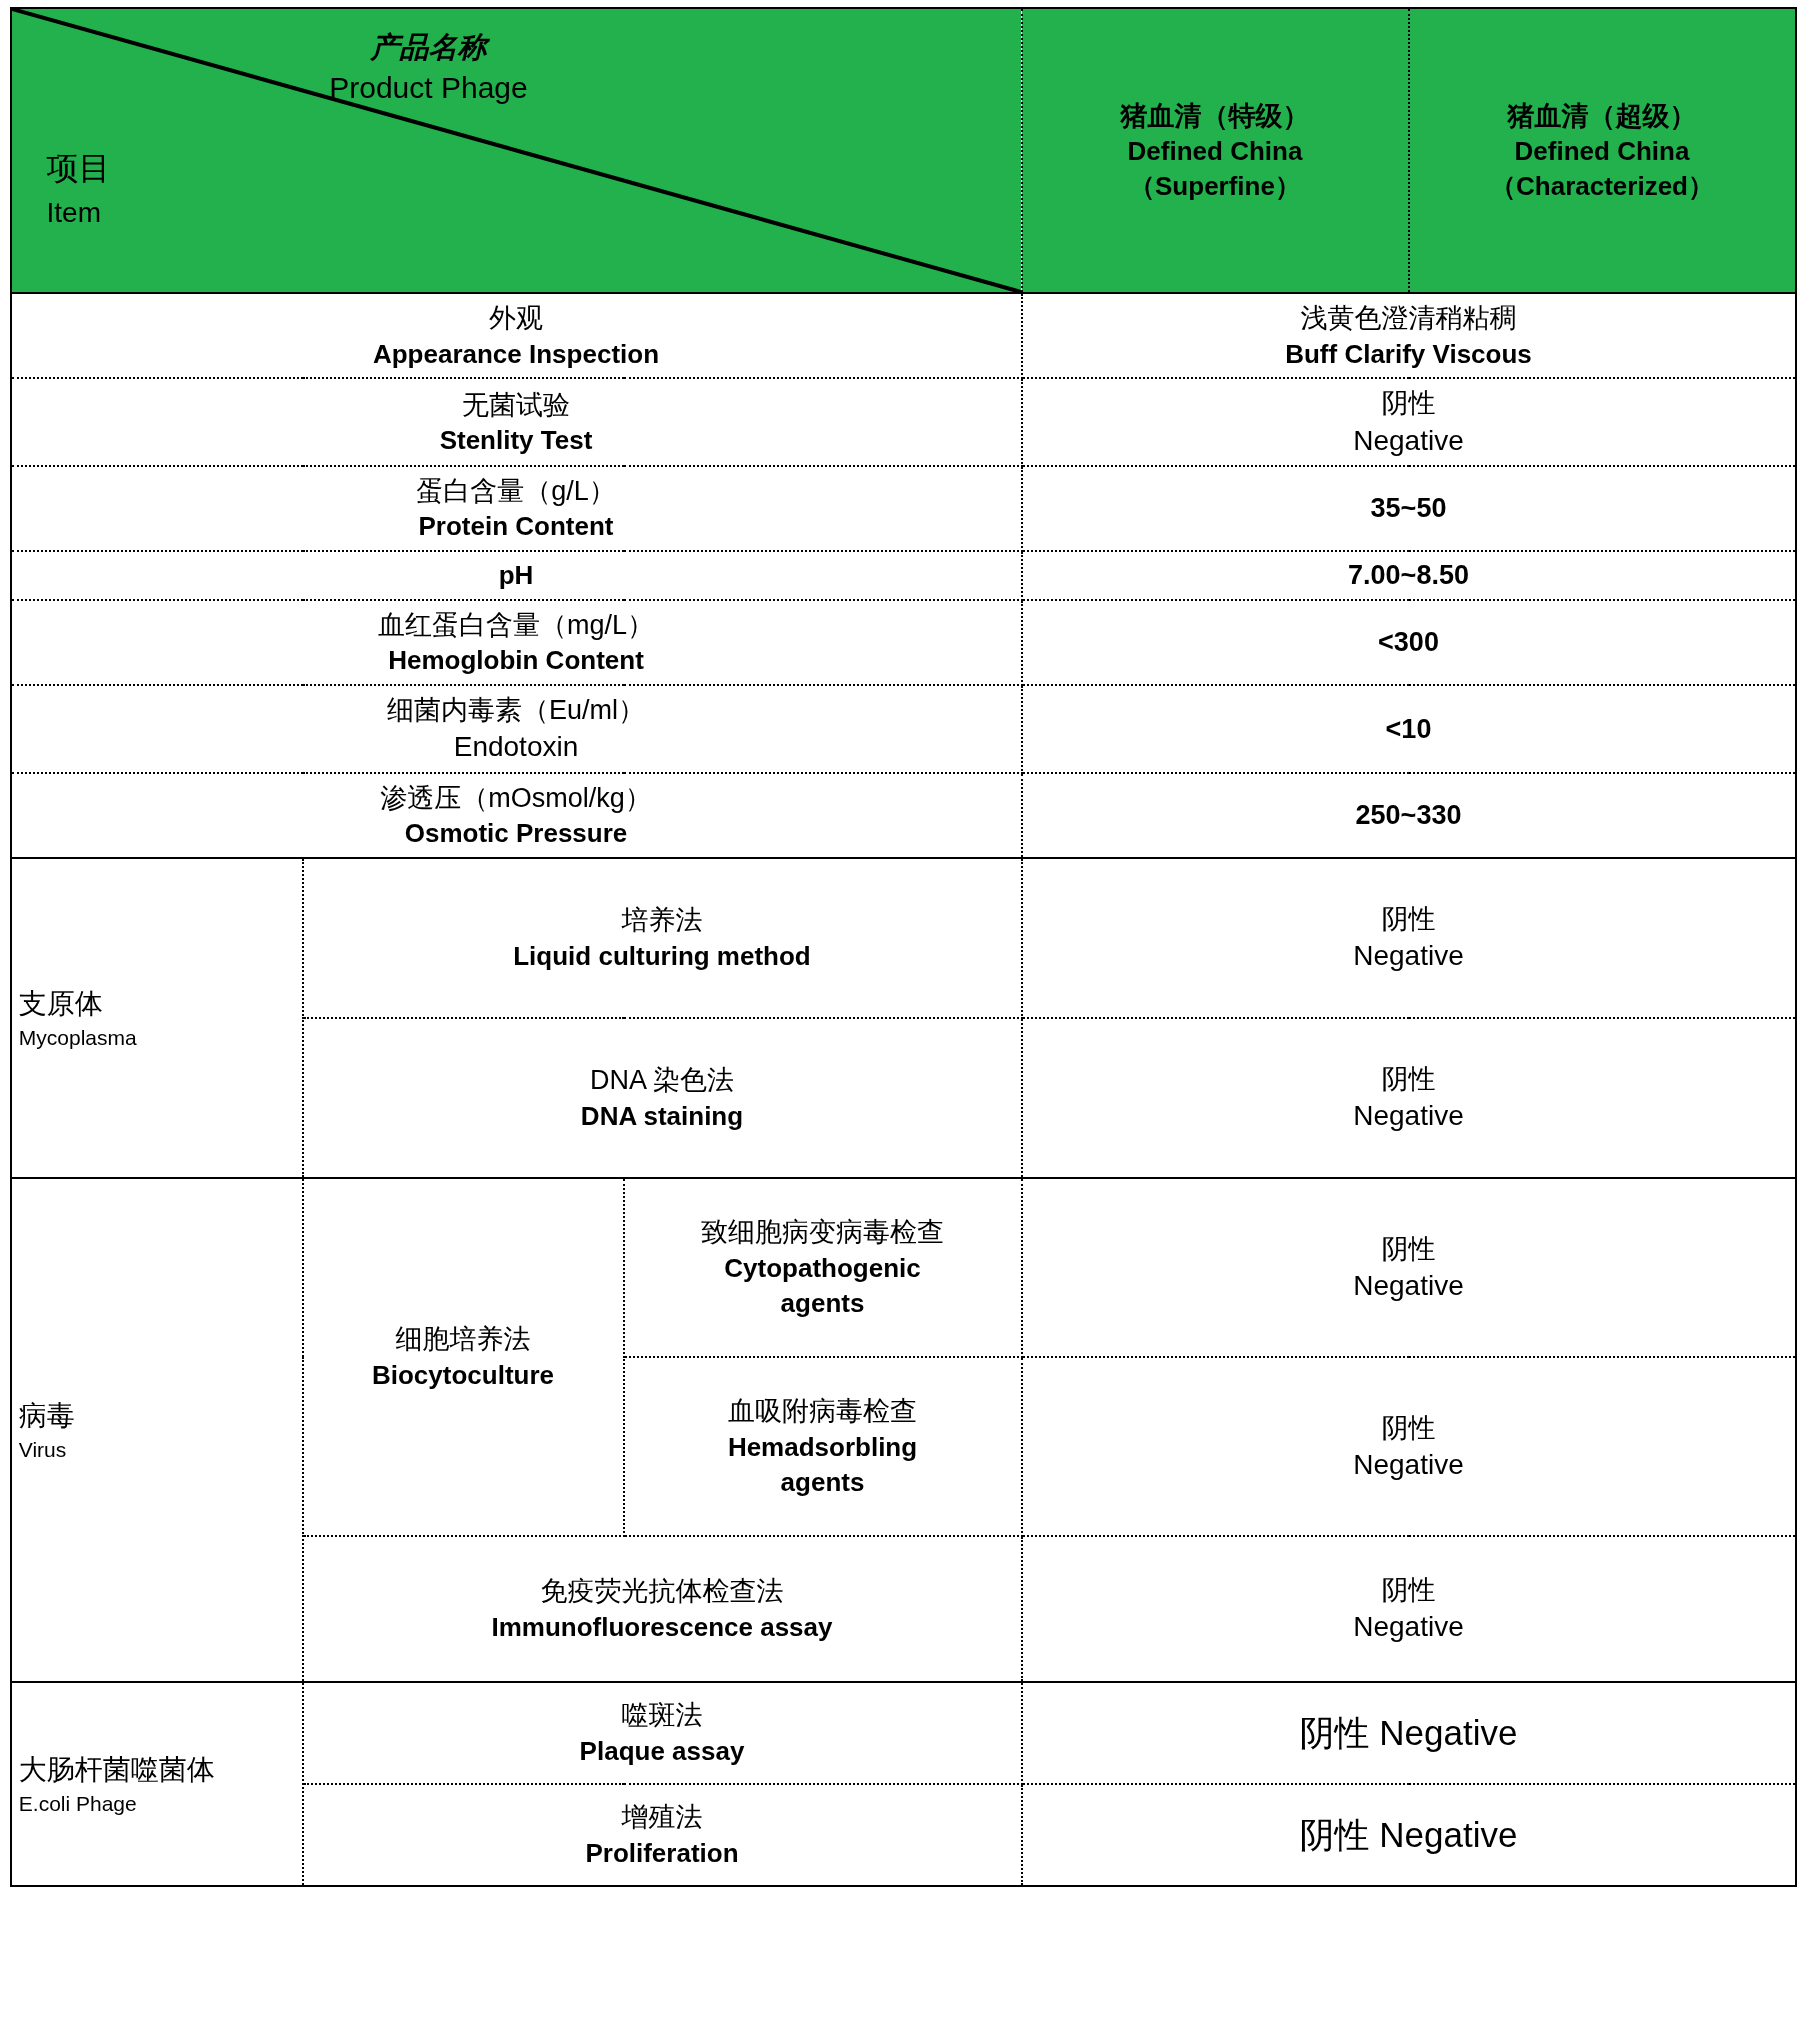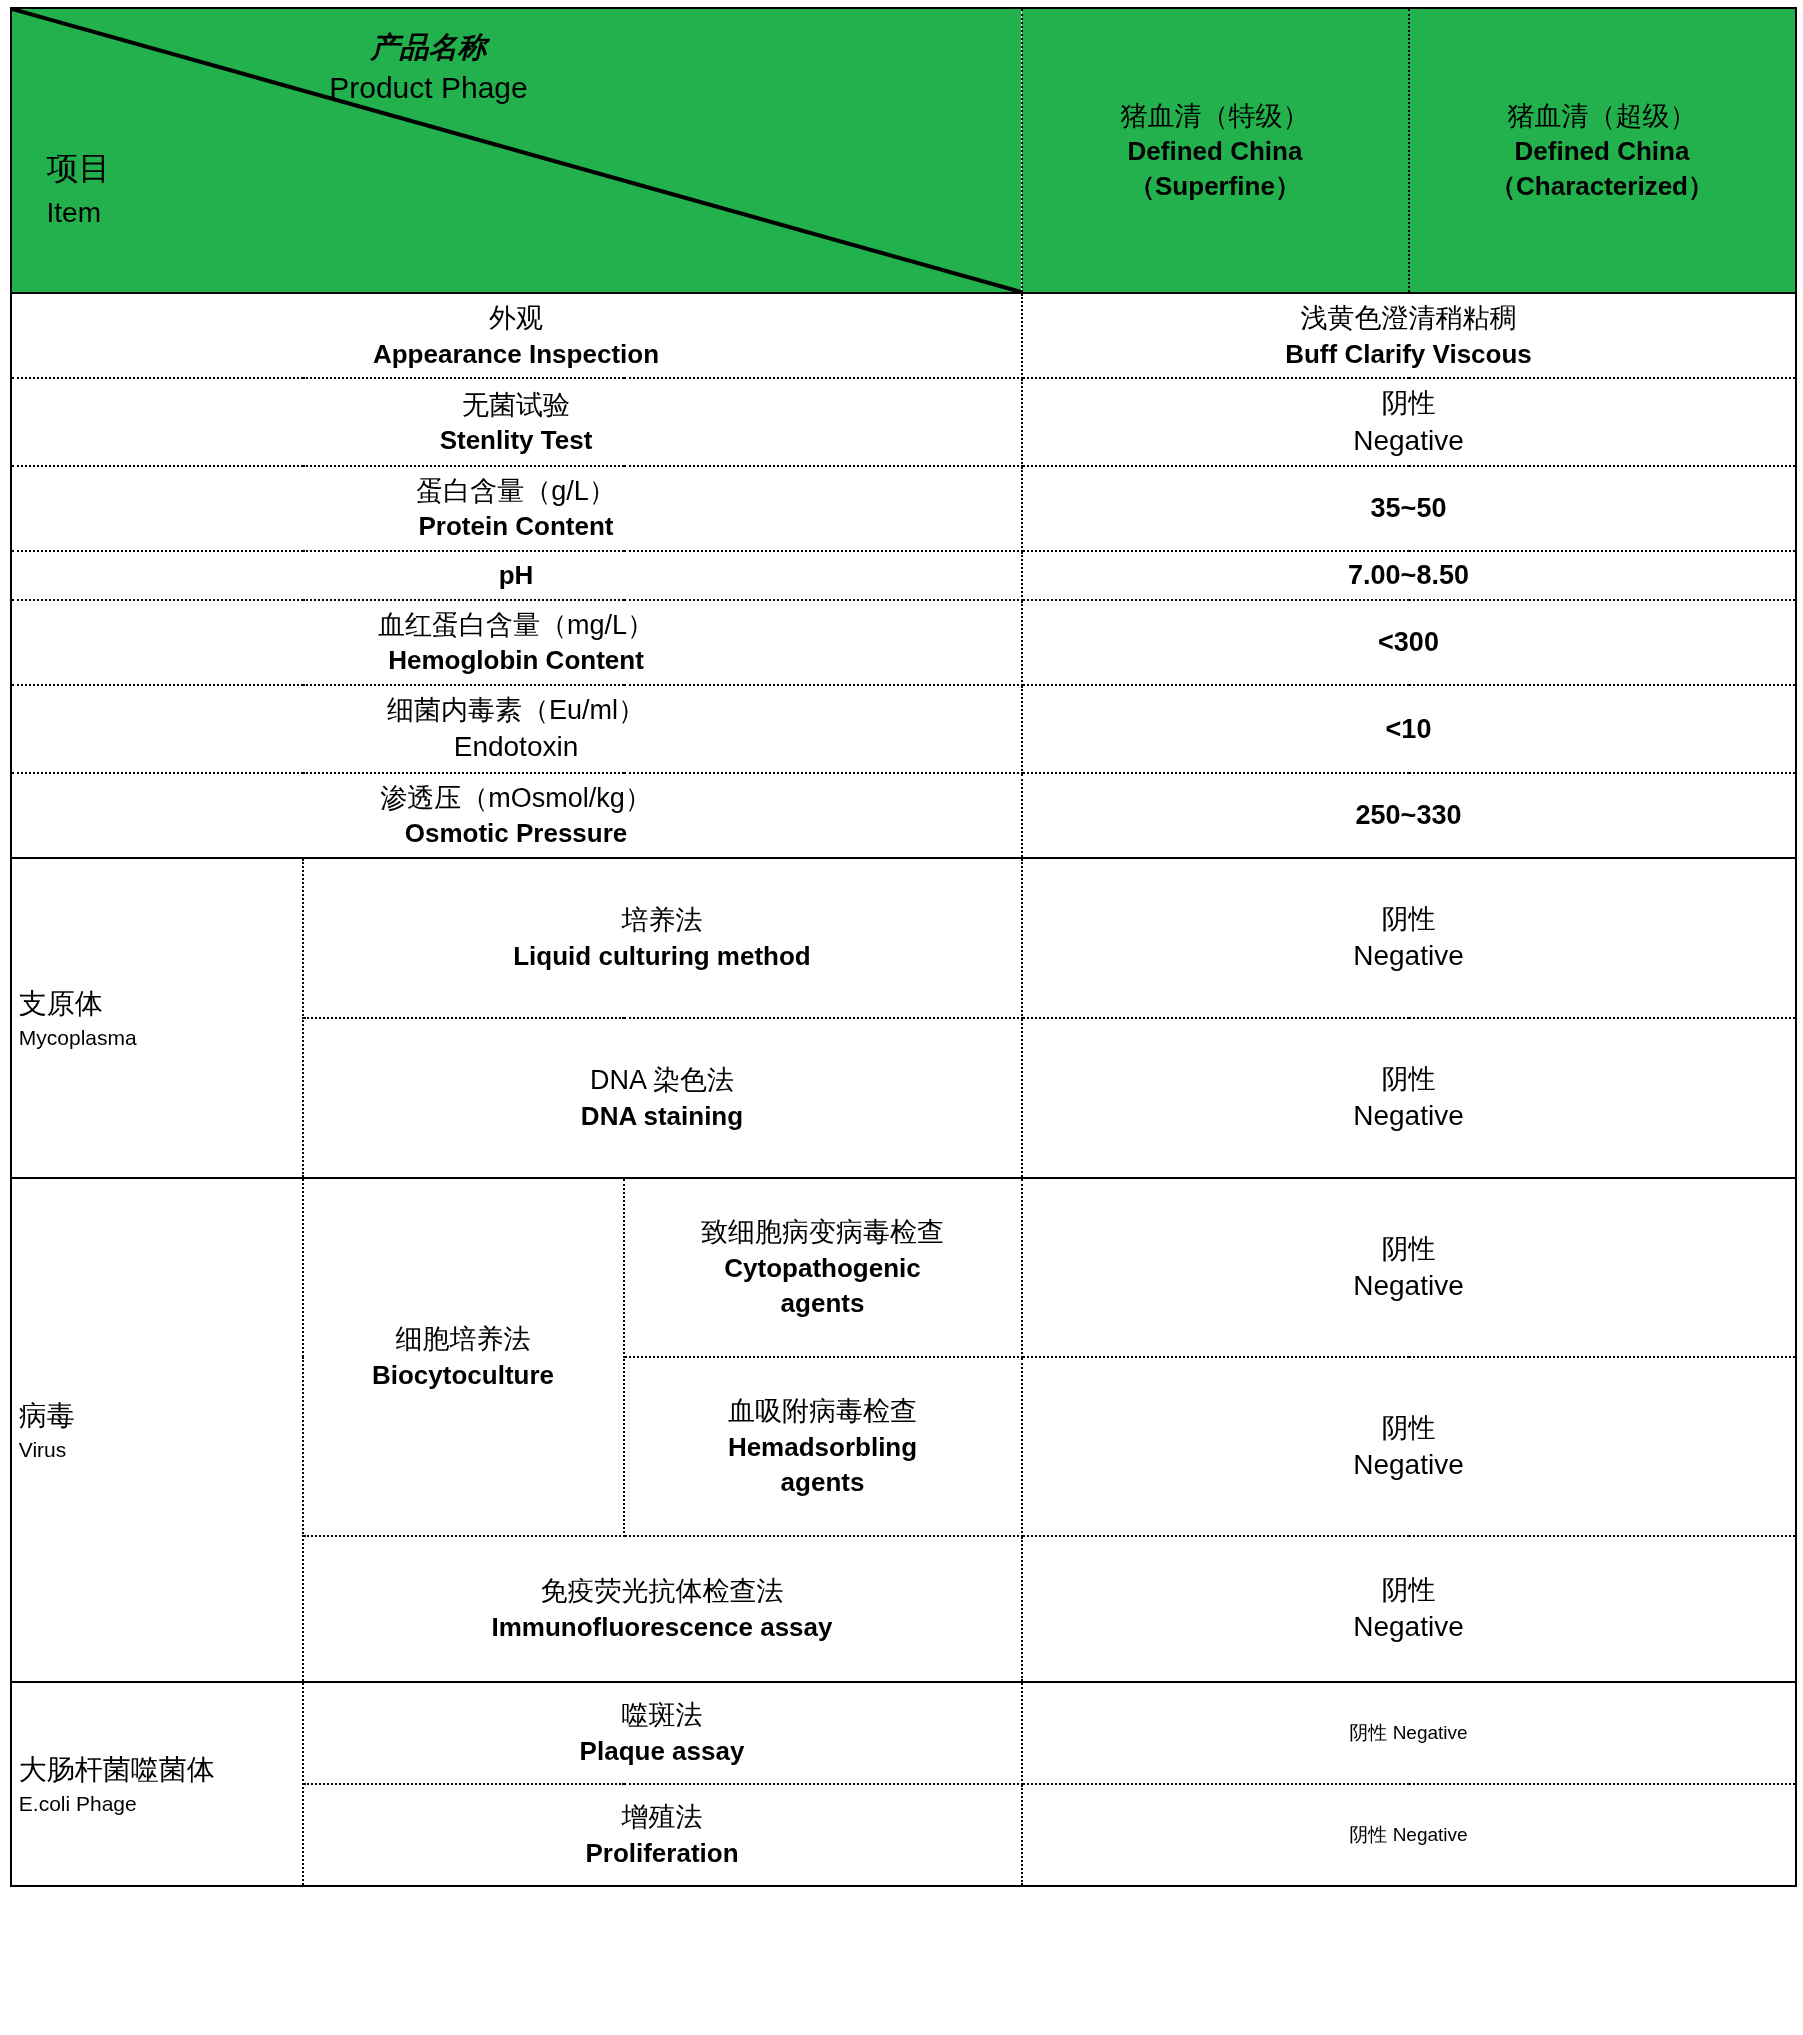--- a/index.html
+++ b/index.html
@@ -82,21 +82,21 @@
   .item-name .en {
     font-size: 28px;
     line-height: 1.5;
   }
   .hdr-col {
     text-align: center;
     font-size: 26px;
     line-height: 1.32;
   }
   .hdr-col .cn {
-    font-weight: normal;
+    font-weight: bold;
     font-size: 27px;
   }
   .hdr-col .en {
     font-weight: bold;
     font-size: 26px;
   }
   .cell-cn {
     font-size: 27px;
     line-height: 1.35;
     font-weight: normal;
@@ -114,21 +114,21 @@
   .ctr {
     text-align: center;
   }
   .val {
     text-align: center;
     font-size: 27px;
     font-weight: bold;
   }
   .val-plain {
     text-align: center;
-    font-size: 19px;
+    font-size: 35px;
   }
   .row-sep-strong {
     border-top: 2.9px solid #000 !important;
   }
   .grp-label {
     text-align: left;
   }
   .grp-label .cn {
     font-size: 28px;
     line-height: 1.4;

